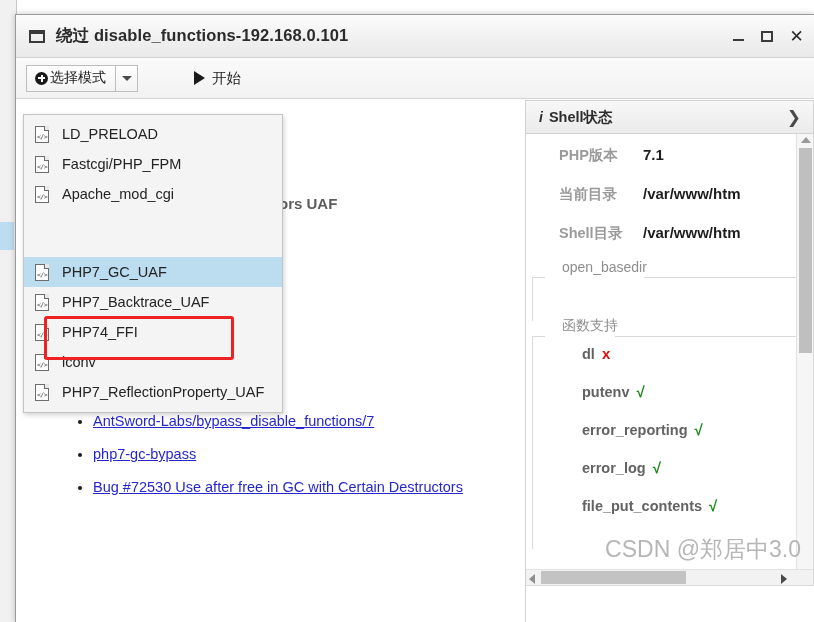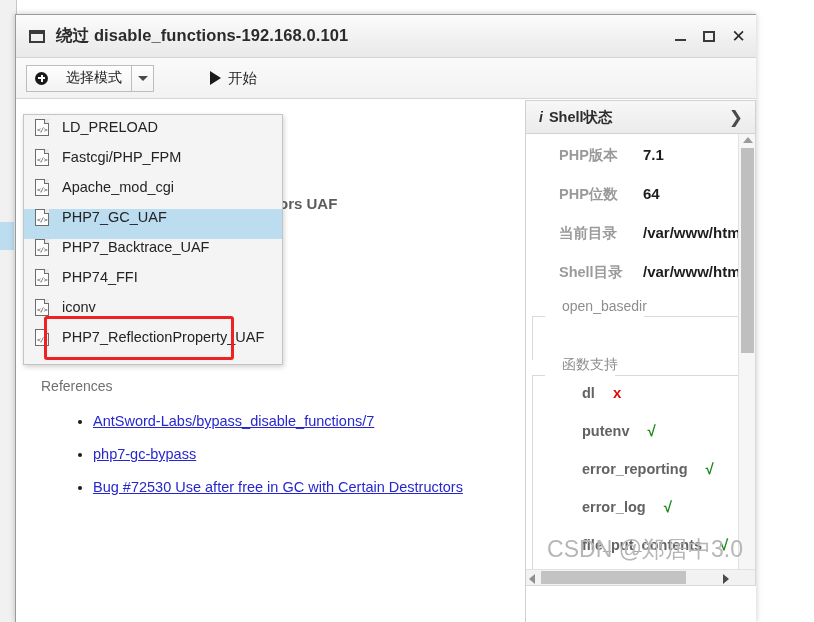--- a/index.html
+++ b/index.html
@@ -29,21 +29,21 @@
     position: absolute;
     left: 0; top: 222px;
     width: 14px; height: 28px;
     background: #bcdcf0;
   }
 
   
   .window {
     position: absolute;
     left: 15px; top: 14px;
-    width: 741px;
+    width: 799px;
     height: 608px;
     background: #ffffff;
     border: 1px solid #9a9a9a;
     border-right: none;
     border-bottom: none;
     box-sizing: border-box;
     box-shadow: 0 0 6px rgba(0,0,0,0.22);
   }
 
   
@@ -120,21 +120,21 @@
     box-sizing: border-box;
   }
   .split-btn {
     display: flex;
     align-items: stretch;
     height: 27px;
   }
   .split-main {
     display: flex;
     align-items: center;
-    gap: 18px;
+    gap: 2px;
     padding: 0 9px 0 8px;
     background: linear-gradient(180deg, #fefefe 0%, #f3f3f3 100%);
     border: 1px solid #bdbdbd;
     border-right: none;
     font-size: 14px;
     color: #222;
     white-space: nowrap;
   }
   .split-arrow {
     width: 21px;
@@ -245,29 +245,30 @@
     width: 260px;
     background: #f4f4f4;
     border: 1px solid #c4c4c4;
     box-shadow: 1px 2px 5px rgba(0,0,0,0.18);
     padding: 4px 0 5px 0;
     box-sizing: border-box;
     z-index: 30;
   }
   .menu-item {
     display: flex;
+    align-items: center;
     height: 30px;
     padding-left: 11px;
     gap: 13px;
     font-size: 14.5px;
     color: #242424;
     cursor: default;
     white-space: nowrap;
   }
-  .menu-item.selected { background: #bcdcf0; }
+  .menu-item.selected { background: #bcdcf0; margin-top: 48px; }
   .file-icon {
     position: relative;
     width: 14px; height: 17px;
     flex: none;
     background: #fdfdfd;
     border: 1px solid #6d6d6d;
     box-sizing: border-box;
   }
   .file-icon::before {
     content: "";
@@ -380,21 +381,21 @@
     background: #ffffff;
     padding: 0 7px;
     font-size: 14px;
     color: #8e8e8e;
   }
   .fs-body { padding: 0 0 4px 0; }
   .fs-empty { height: 22px; }
   .fn-row {
     display: flex;
     align-items: baseline;
-    gap: 18px;
+    gap: 7px;
     height: 38px;
     padding-left: 37px;
     font-size: 14.5px;
     font-weight: 700;
     color: #636363;
     white-space: nowrap;
   }
   .mark-ok  { color: #1a8a1a; font-size: 15px; font-weight: 700; }
   .mark-bad { color: #dd0b0b; font-size: 15px; font-weight: 700; }
 
@@ -573,24 +574,20 @@
           <span>Shell状态</span>
           <span class="chevron-right">❯</span>
         </div>
 
         <div class="panel-body">
 
           <div class="status-list">
             <div class="status-row">
               <span class="status-label">PHP版本</span>
               <span class="status-value">7.1</span>
-            </div>
-            <div class="status-row">
-              <span class="status-label">PHP位数</span>
-              <span class="status-value">64</span>
             </div>
             <div class="status-row">
               <span class="status-label">当前目录</span>
               <span class="status-value">/var/www/htm</span>
             </div>
             <div class="status-row">
               <span class="status-label">Shell目录</span>
               <span class="status-value">/var/www/htm</span>
             </div>
           </div>

